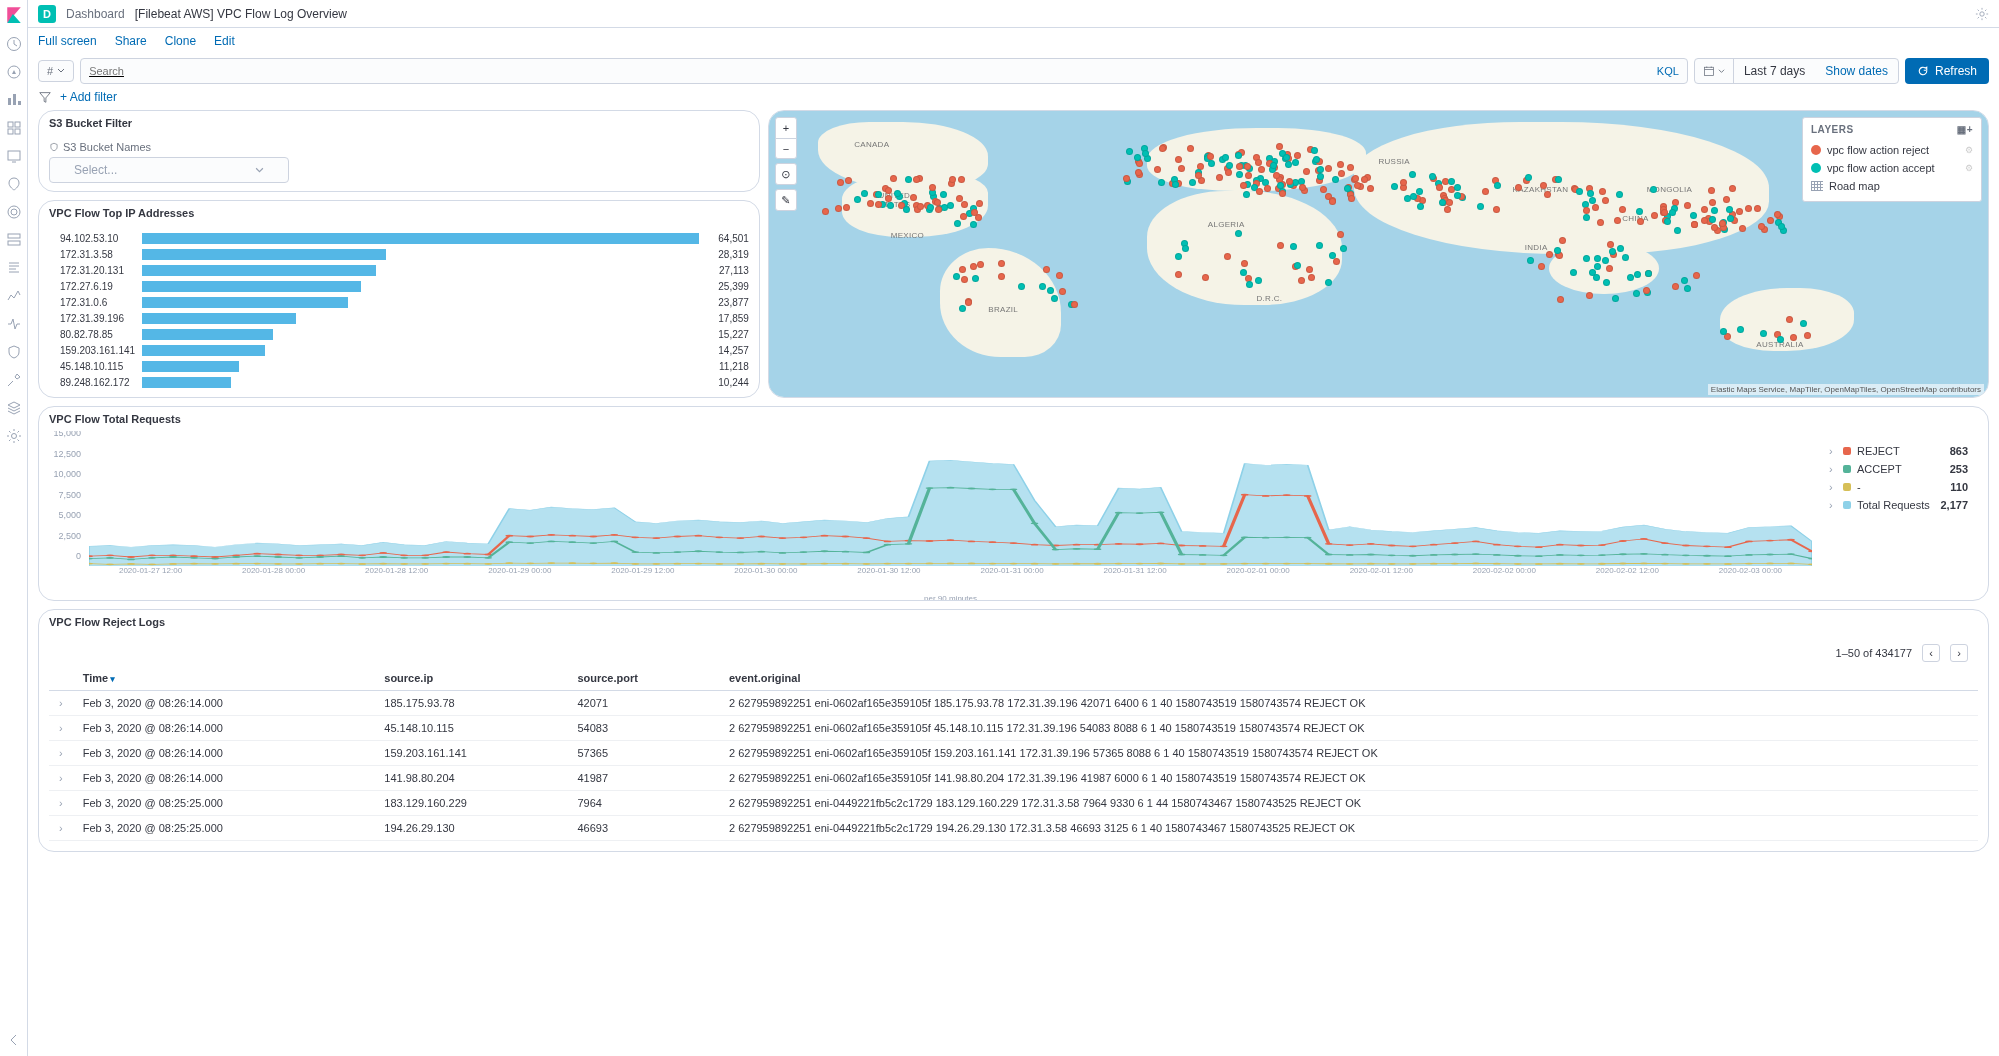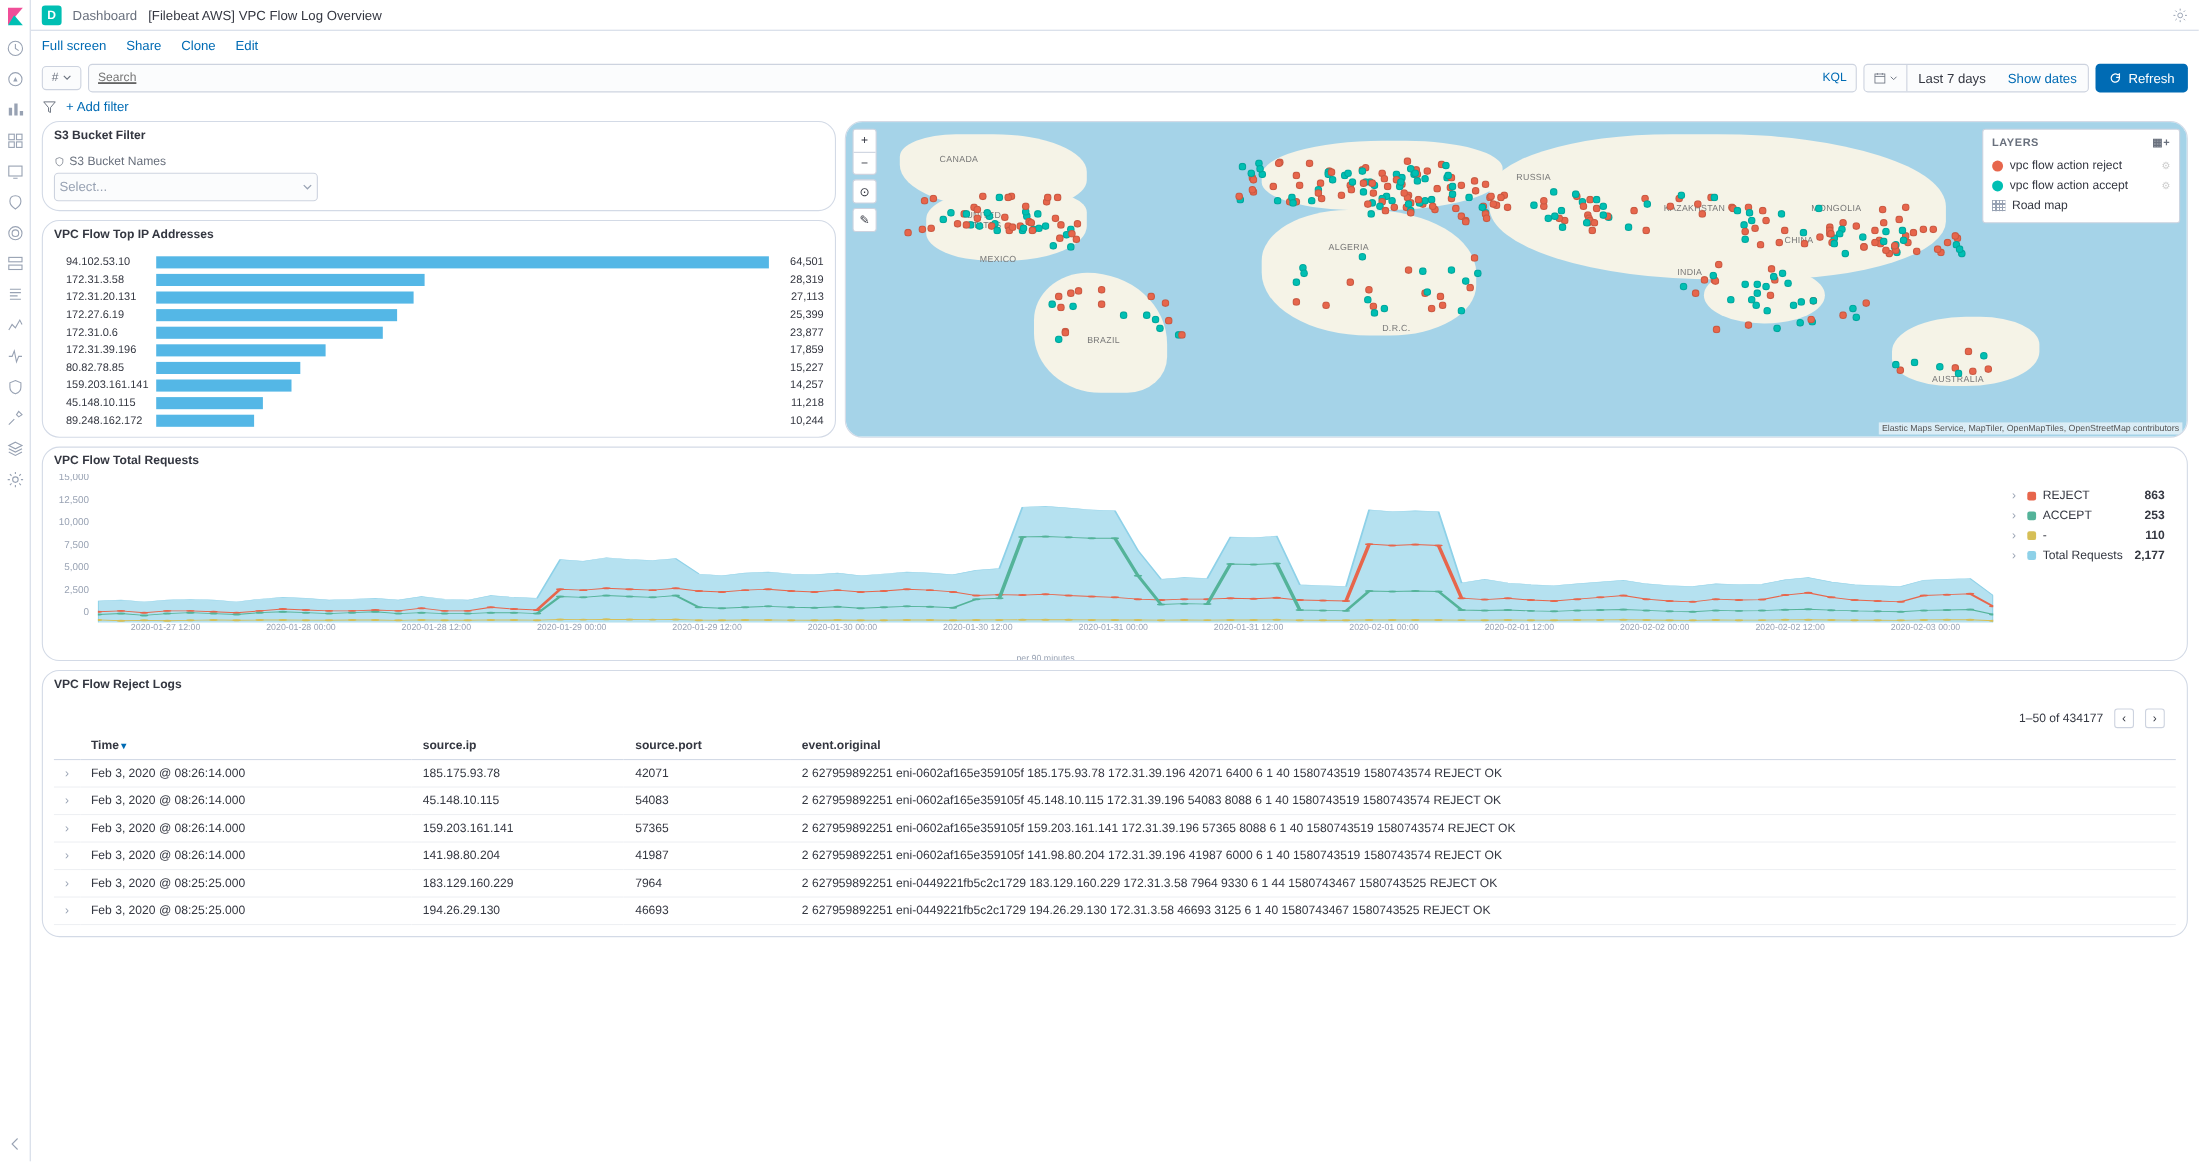--- a/index.html
+++ b/index.html
@@ -31,21 +31,21 @@
 .filterbar .ficon { width: 14px; height: 14px; color: #69707d; cursor: pointer; }
 .filterbar a { color: #006bb4; font-size: 12px; text-decoration: none; cursor: pointer; }
 .content { flex: 1; overflow: auto; padding: 0 10px 10px; display: flex; flex-direction: column; gap: 8px; }
 .row1 { display: flex; gap: 8px; height: 288px; }
 .col-left { width: 37%; display: flex; flex-direction: column; gap: 8px; }
 .panel { border: 1px solid #d3dae6; border-radius: 16px; background: #fff; display: flex; flex-direction: column; overflow: hidden; }
 .panel-header { font-size: 11px; font-weight: 600; padding: 6px 10px; color: #343741; }
 .panel-body { flex: 1; padding: 6px 10px 10px; overflow: hidden; position: relative; }
 .bucket-filter { height:82px; }
 .filter-label { font-size: 11px; color: #69707d; display: flex; align-items: center; gap: 4px; margin-bottom: 4px; }
-.select-input { width: 240px; border: 1px solid #cdd3df; border-radius: 4px; height: 26px; display: flex; align-items: center; justify-content: space-between; padding: 0 4px; color: #98a2b3; font-size: 12px; background:#fbfcfd; cursor:pointer; }
+.select-input { width: 240px; border: 1px solid #cdd3df; border-radius: 4px; height: 26px; display: flex; align-items: center; justify-content: space-between; padding: 0 24px; color: #98a2b3; font-size: 12px; background:#fbfcfd; cursor:pointer; }
 .topips { flex: 1; }
 .hbars { display: flex; flex-direction: column; margin-left: 11px; }
 .hbar-row { display: flex; align-items: center; height: 14px; margin-bottom: 2px; }
 .hbar-label { width: 82px; font-size: 10px; color: #343741; text-align: left; white-space: nowrap; overflow: hidden; text-overflow: ellipsis; }
 .hbar-track { flex: 1; height: 12px; position: relative; }
 .hbar-fill { position: absolute; left: 0; top: 1px; height: 11px; background: #54b7e6; }
 .hbar-value { width: 50px; text-align: right; font-size: 10px; color: #343741; padding-left: 6px; }
 .mappanel { flex: 1; position: relative; }
 .mapbody { position: relative; width: 100%; height: 100%; background: #a5d3e8; overflow:hidden; }
 .mapctrl { position: absolute; left: 6px; top: 6px; display: flex; flex-direction: column; gap: 4px; z-index: 5; }

